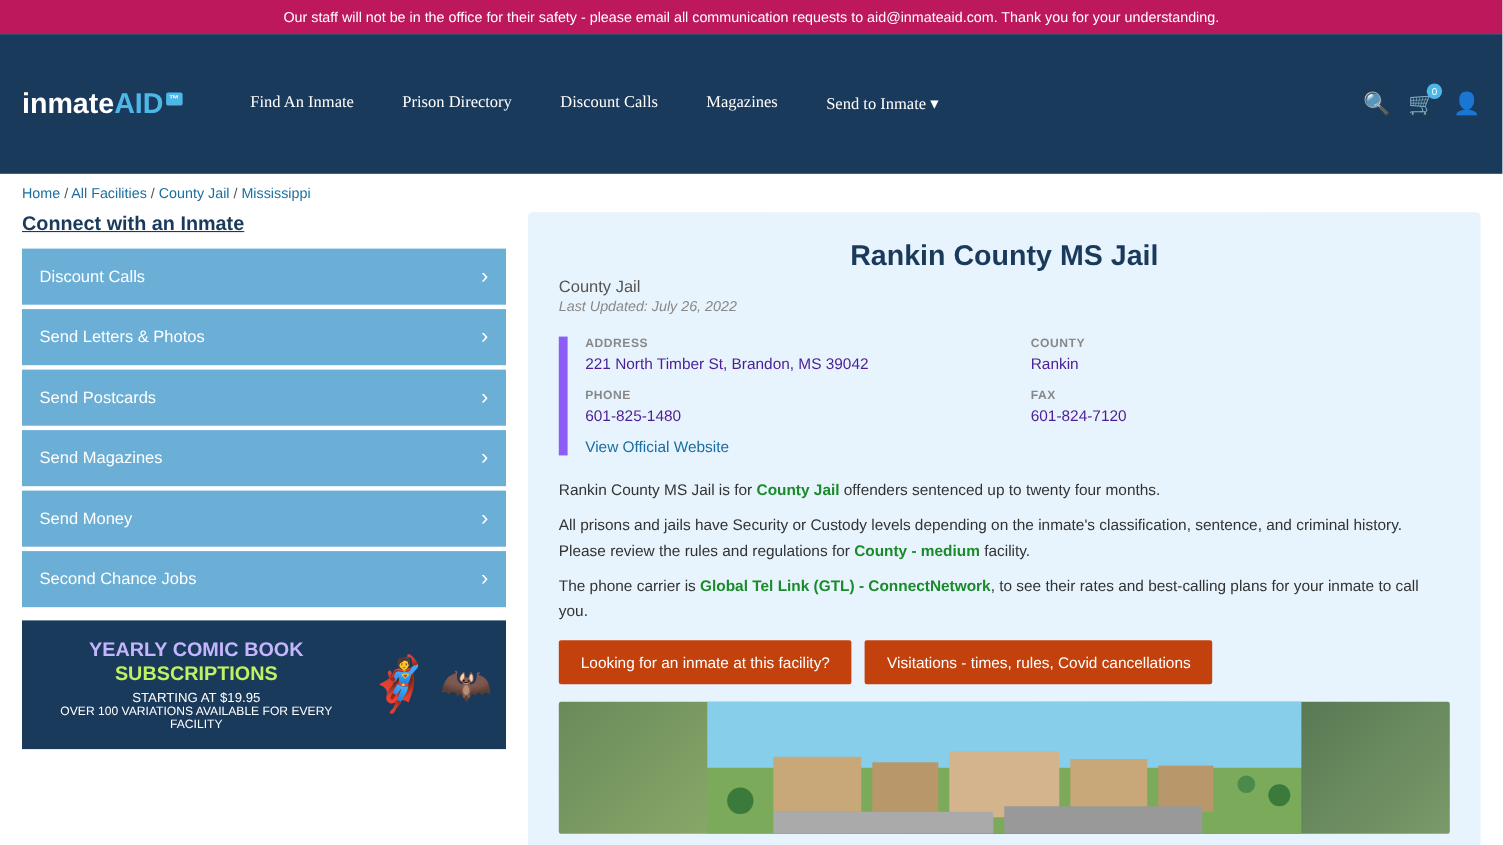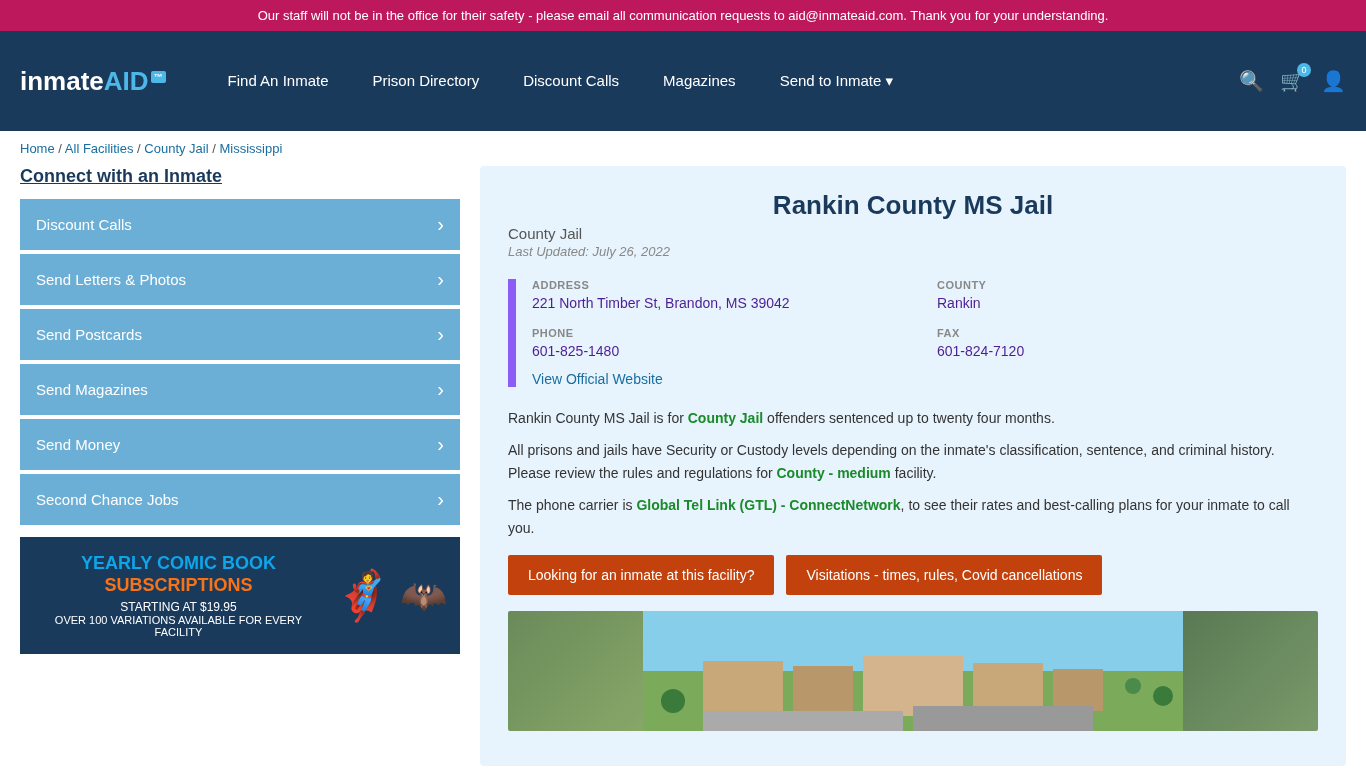--- a/index.html
+++ b/index.html
@@ -16,21 +16,21 @@
       white-space: nowrap;
       overflow: hidden;
     }
 
     
     .header {
       background: #1a3a5c;
       display: flex;
       align-items: center;
       padding: 12px 20px;
-      height: 100px;
+      height: 127px;
     }
     .logo {
       display: flex;
       align-items: center;
       margin-right: 40px;
     }
     .logo-text {
       font-size: 26px;
       font-weight: bold;
       color: #fff;
@@ -45,20 +45,21 @@
       padding: 1px 3px;
       border-radius: 2px;
       margin-left: 2px;
       vertical-align: super;
     }
     nav {
       display: flex;
       align-items: flex-start;
       flex: 1;
       gap: 0;
+      font-family: Liberation Serif, serif;
     }
     .nav-item {
       color: #fff;
       text-decoration: none;
       padding: 0 22px;
       font-size: 15px;
       font-weight: 500;
       cursor: pointer;
       white-space: nowrap;
     }
@@ -149,21 +150,21 @@
       position: relative;
       overflow: hidden;
     }
     .ad-title {
       color: #f5c518;
       font-size: 18px;
       font-weight: 900;
       text-transform: uppercase;
       line-height: 1.2;
     }
-    .ad-title span { color: #0ea5e9; }
+    .ad-title span { color: #c4b5fd; }
     .ad-subtitle {
       color: #fff;
       font-size: 12px;
       margin-top: 4px;
     }
     .ad-price {
       color: #fff;
       font-size: 11px;
     }
 
@@ -328,21 +329,21 @@
       <span class="sidebar-btn-arrow">›</span>
     </button>
 
     <div class="sidebar-ad">
       <div style="display:flex; align-items:center; gap:8px;">
         <div style="flex:1;">
           <div class="ad-title">
             <span>YEARLY COMIC BOOK</span>
           </div>
           <div class="ad-title">
-            <span style="color:#f97316;">SUBSCRIPTIONS</span>
+            <span style="color:#bef264;">SUBSCRIPTIONS</span>
           </div>
           <div class="ad-subtitle">STARTING AT $19.95</div>
           <div class="ad-price">OVER 100 VARIATIONS AVAILABLE FOR EVERY FACILITY</div>
         </div>
         <div style="color:#4db8e8; font-size:48px; line-height:1;">🦸</div>
         <div style="color:#333; font-size:38px; line-height:1;">🦇</div>
       </div>
     </div>
   </div>
 

